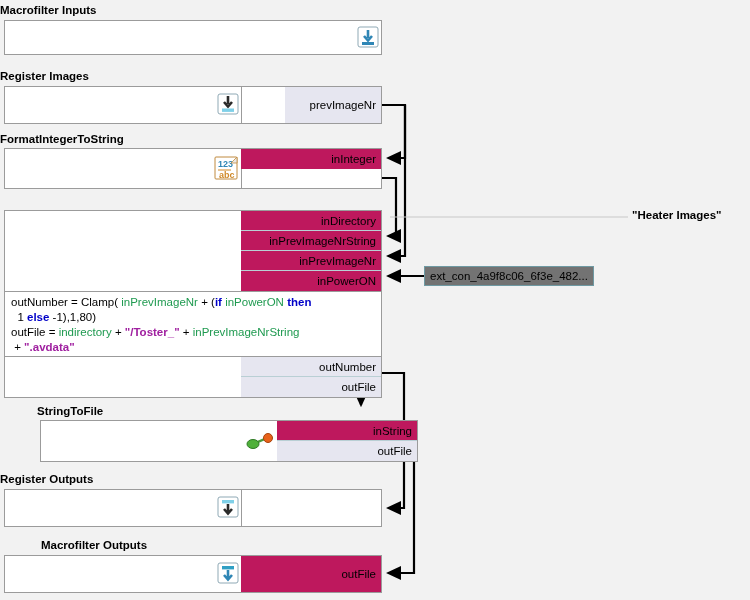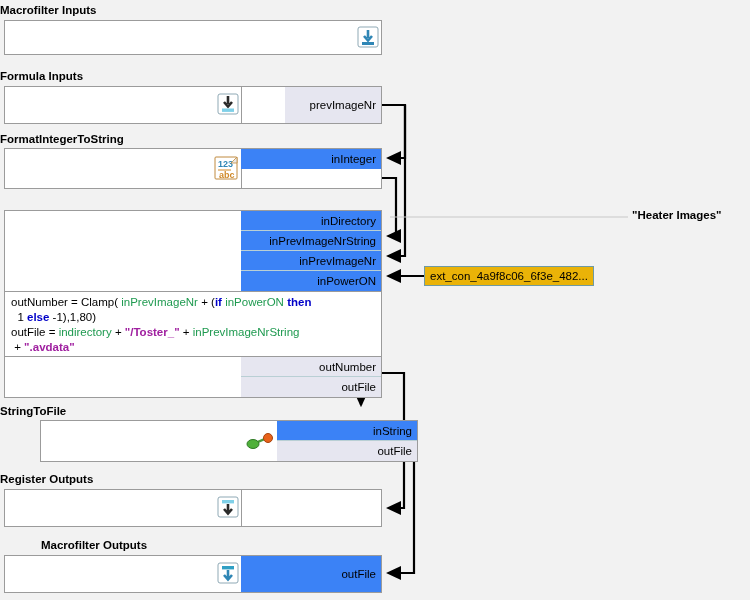--- a/index.html
+++ b/index.html
@@ -32,21 +32,21 @@
     background:#ffffff;
     box-sizing:border-box;
   }
   .ports{
     position:absolute;
     top:0;right:0;
     box-sizing:border-box;
   }
   .port{
     box-sizing:border-box;
-    background:#3b82f6;
+    background:#be185d;
     border-bottom:1px solid #b9cfd4;
     text-align:right;
     padding-right:5px;
     line-height:20px;
     height:20px;
     font-size:11.5px;
     white-space:nowrap;
     color:#000;
   }
   .port.out{
@@ -72,21 +72,21 @@
     font-size:11.5px;
     background:#ffffff;
     border-top:1px solid #9b9b9b;
     border-bottom:1px solid #9b9b9b;
   }
   .kw{color:#0000c8;font-weight:bold;}
   .var{color:#1f9a50;}
   .str{color:#a020a0;font-weight:bold;}
   .ext-label{
     position:absolute;
-    background:#eab308;
+    background:#737373;
     border:1px solid #6f9aa3;
     line-height:18px;
     height:20px;
     padding:0 5px;
     font-size:11.5px;
     box-sizing:border-box;
     white-space:nowrap;
   }
   .const-label{
     position:absolute;
@@ -131,21 +131,21 @@
 <div class="box" style="left:4px;top:20px;width:378px;height:35px;">
   <div class="icon-wrap" style="left:0;top:0;width:376px;height:33px;">
     <svg width="26" height="26" viewBox="0 0 26 26">
       <rect x="3" y="2" width="20" height="20" rx="2" fill="#ffffff" stroke="#8fa9b5" stroke-width="1"></rect>
       <path d="M13,5 L13,13 M9,11 L13,15.5 L17,11" stroke="#2f86b5" stroke-width="2.6" fill="none"></path>
       <rect x="7" y="17" width="12" height="3" fill="#2f86b5"></rect>
     </svg>
   </div>
 </div>
 
-<div class="node-title" style="left:0;top:70px;width:382px;">Formula Inputs</div>
+<div class="node-title" style="left:0;top:70px;width:382px;">Register Images</div>
 <div class="box" style="left:4px;top:86px;width:378px;height:38px;">
   <div class="icon-wrap" style="left:0;top:0;width:236px;height:36px;">
     <svg width="26" height="26" viewBox="0 0 26 26">
       <rect x="3" y="2" width="20" height="20" rx="2" fill="#ffffff" stroke="#8fa9b5" stroke-width="1"></rect>
       <path d="M13,4 L13,12 M9,10 L13,14.5 L17,10" stroke="#2a2a2a" stroke-width="2.6" fill="none"></path>
       <rect x="7" y="16.5" width="12" height="3.4" fill="#7fd0e8"></rect>
     </svg>
   </div>
   <div class="divider" style="left:236px;"></div>
   <div class="ports" style="width:140px;height:36px;padding-left:44px;">
@@ -193,21 +193,21 @@
   <div class="divider" style="left:236px;top:146px;height:40px;bottom:auto;"></div>
   <div class="ports" style="top:146px;width:140px;height:40px;">
     <div class="port out">outNumber</div>
     <div class="port out">outFile</div>
   </div>
 </div>
 
 <div class="const-label" style="left:632px;top:209px;">"Heater Images"</div>
 <div class="ext-label" style="left:424px;top:266px;">ext_con_4a9f8c06_6f3e_482...</div>
 
-<div class="node-title" style="left:0;top:405px;width:382px;">StringToFile</div>
+<div class="node-title" style="left:0;top:405px;width:382px;padding-left:37px;">StringToFile</div>
 <div class="box" style="left:4px;top:420px;width:378px;height:42px;margin-left:36px;">
   <div class="icon-wrap" style="left:0;top:0;width:236px;height:40px;">
     <svg width="32" height="24" viewBox="0 0 32 24">
       <path d="M8,15 L22,9" stroke="#4a9a3a" stroke-width="2.4"></path>
       <ellipse cx="8" cy="15" rx="6" ry="4.5" fill="#4fb03a" stroke="#2f7a26" stroke-width="1"></ellipse>
       <circle cx="23" cy="9" r="4.5" fill="#e8621a" stroke="#a8430c" stroke-width="1"></circle>
     </svg>
   </div>
   <div class="divider" style="left:236px;"></div>
   <div class="ports" style="width:140px;height:40px;">

